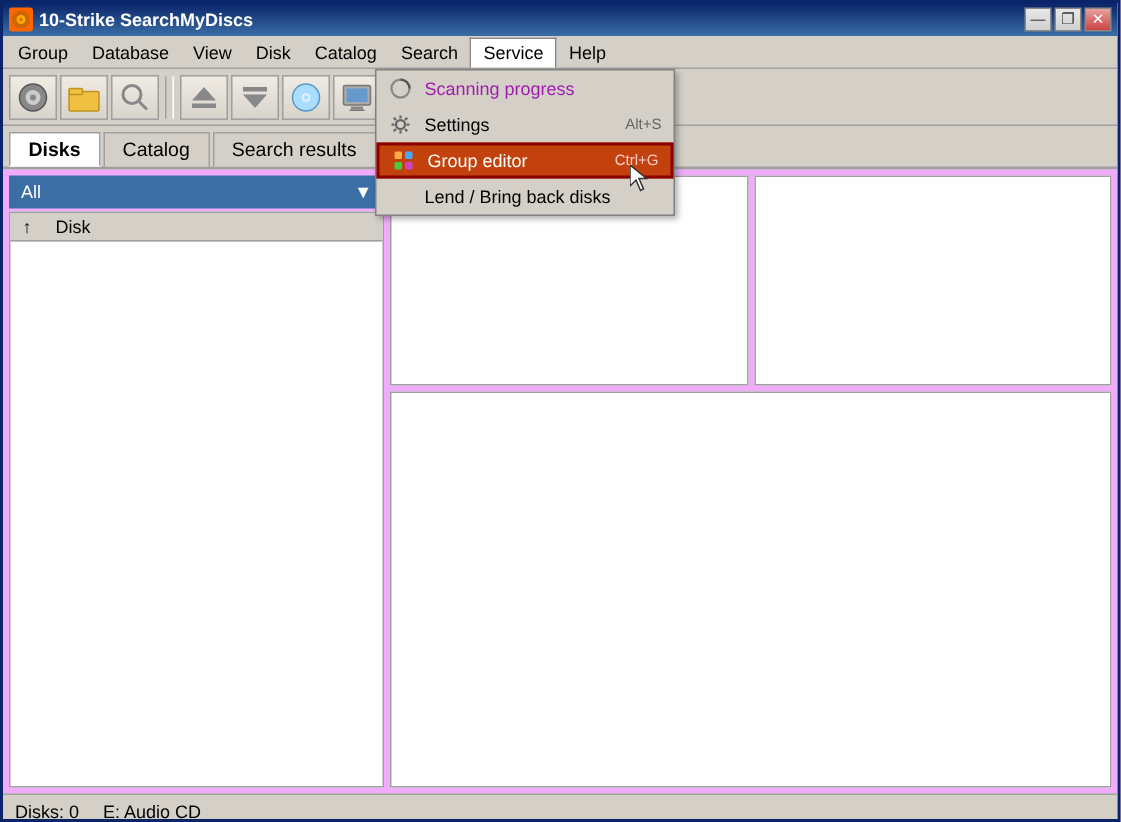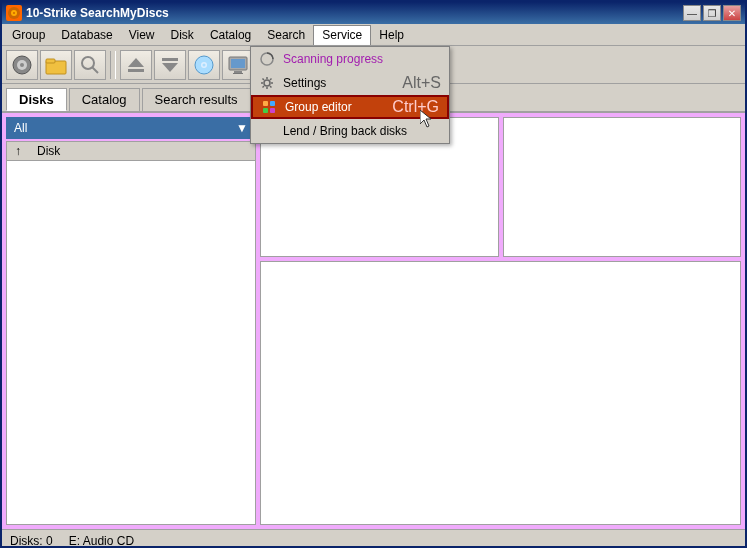--- a/index.html
+++ b/index.html
@@ -177,21 +177,21 @@
       gap: 8px;
       height: 24px;
       position: relative;
     }
     .dropdown-menu-item.disabled { color: #a21caf; cursor: default; }
     .dropdown-menu-item.highlighted {
       background: #c2410c;
       color: white;
       border: 2px solid #880000;
     }
-    .dropdown-menu-item .shortcut { margin-left: auto; font-size: 16px; color: #666; }
+    .dropdown-menu-item .shortcut { margin-left: auto; font-size: 10px; color: #666; }
     .dropdown-menu-item.highlighted .shortcut { color: #ffcccc; text-align: center; }
     .menu-icon { width: 16px; height: 16px; display: flex; align-items: center; justify-content: center; }
     .submenu-arrow { margin-left: auto; font-size: 10px; }
 
     
     .menu-service {
       background: white;
       border: 1px solid #888;
       border-bottom: none;
     }

